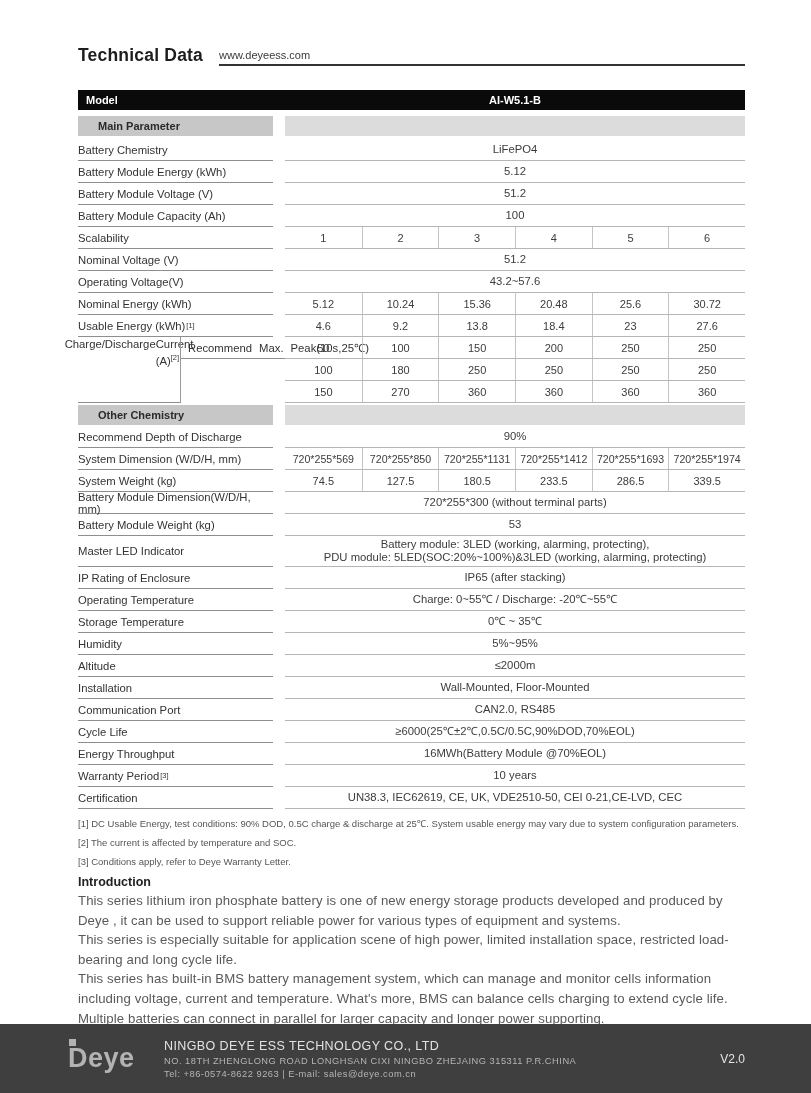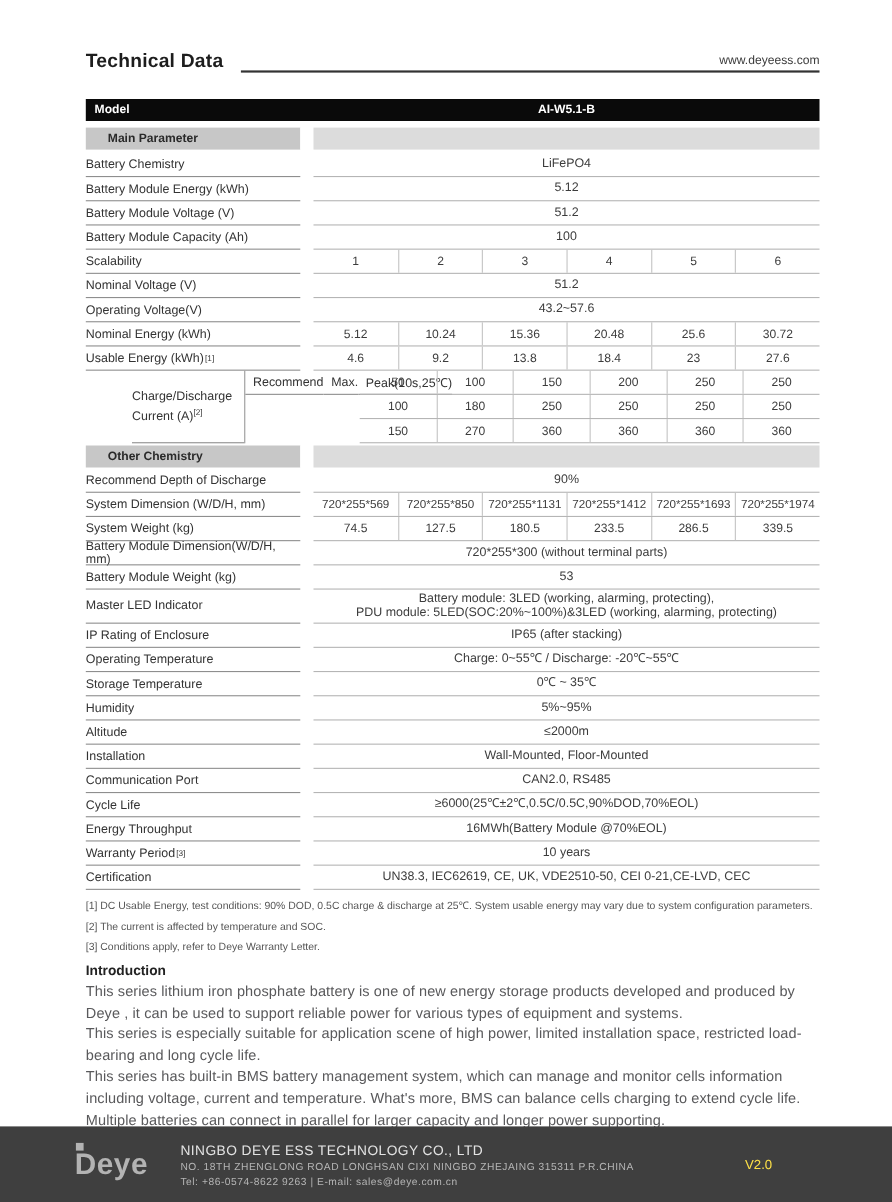--- a/index.html
+++ b/index.html
@@ -8,21 +8,21 @@
     width:811px; height:1093px; background:#ffffff;
     font-family:"Liberation Sans", sans-serif;
     -webkit-font-smoothing:antialiased;
   }
   .page { position:relative; width:811px; height:1093px; overflow:hidden; background:#fff; }
   .content { margin:0 66px 0 78px; }
 
   
   .header { display:flex; align-items:flex-end; padding-top:45px; }
   .doc-title { font-size:17.5px; font-weight:bold; color:#1d1d1d; margin:0; letter-spacing:.2px; white-space:nowrap; }
-  .header-rule { flex:1; margin-left:16px; border-bottom:2px solid #333; text-align:right;
+  .header-rule { flex:1; margin-left:16px; border-bottom:2px solid #333; text-align:left;
                  font-size:11px; color:#3a3a3a; padding-bottom:2px; line-height:13px; }
 
   
   .model-bar { position:relative; margin-top:24px; height:20px; background:#0a0a0a; color:#fff;
                display:flex; align-items:center; }
   .model-label { font-size:11px; font-weight:bold; padding-left:8px; }
   .model-value { position:absolute; left:207px; right:0; text-align:center; font-size:11px; font-weight:bold; }
 
   
   .section-bar { display:flex; height:20px; margin:6px 0 3px 0; }
@@ -42,22 +42,22 @@
   .val { flex:1; border-bottom:1px solid #b5b5b5; display:flex; flex-direction:column;
          align-items:center; justify-content:center; text-align:center; font-size:11.3px; color:#3c3c3c; line-height:13.5px; }
   .cells { flex:1; border-bottom:1px solid #b5b5b5; display:grid; grid-template-columns:repeat(6,1fr);
            font-size:11px; color:#3c3c3c; }
   .cells.dim { font-size:10.6px; }
   .cells > div { display:flex; align-items:center; justify-content:center; }
   .cells > div + div { border-left:1px solid #c4c4c4; }
 
   
   .grow { display:flex; }
-  .glabel { width:102px; border-bottom:1px solid #8e8e8e; display:flex; flex-direction:column;
-            justify-content:center; font-size:11.3px; color:#333; line-height:14px;margin-left:42px; }
+  .glabel { width:102px; border-bottom:1px solid #8e8e8e; display:flex; flex-direction:row;
+            justify-content:center; font-size:11.3px; color:#333; line-height:14px; }
   .glabel sup { font-size:7.5px; }
   .gsub { width:93px; border-left:1px solid #9a9a9a; display:flex; flex-direction:row; }
   .gsubrow { height:22px; border-bottom:1px solid #8e8e8e; display:flex; align-items:center;
              padding-left:7px; font-size:11.3px; color:#333; }
   .gvals { flex:1; display:flex; flex-direction:column; }
   .gvals .cells { height:22px; flex:none; }
 
   
   .footnotes { margin-top:5px; font-size:9.5px; color:#555; line-height:19px; }
 
@@ -68,21 +68,21 @@
   
   .footer { position:absolute; left:0; bottom:0; width:811px; height:69px; background:#3f3f3f;
             display:flex; align-items:center; }
   .logo { position:relative; margin-left:68px; width:92px; color:#b3b3b3; font-weight:bold;
           font-size:27px; letter-spacing:.5px; }
   .logo-dot { position:absolute; left:1px; top:-4px; width:7px; height:7px; background:#b3b3b3; }
   .footer-co { margin-left:4px; }
   .co-name { color:#e3e3e3; font-size:12.5px; letter-spacing:.4px; margin-bottom:3px; }
   .co-addr { color:#b5b5b5; font-size:9.3px; letter-spacing:.5px; margin-bottom:3px; }
   .co-tel  { color:#b5b5b5; font-size:9.3px; letter-spacing:.5px; }
-  .version { margin-left:auto; margin-right:109px; color:#fde047; font-size:12px; }
+  .version { margin-left:auto; margin-right:66px; color:#e5e5e5; font-size:12px; }
 </style>
 </head>
 <body>
 
 <div class="page">
   <div class="content">
 
     <div class="header">
       <h1 class="doc-title">Technical Data</h1>
       <div class="header-rule">

